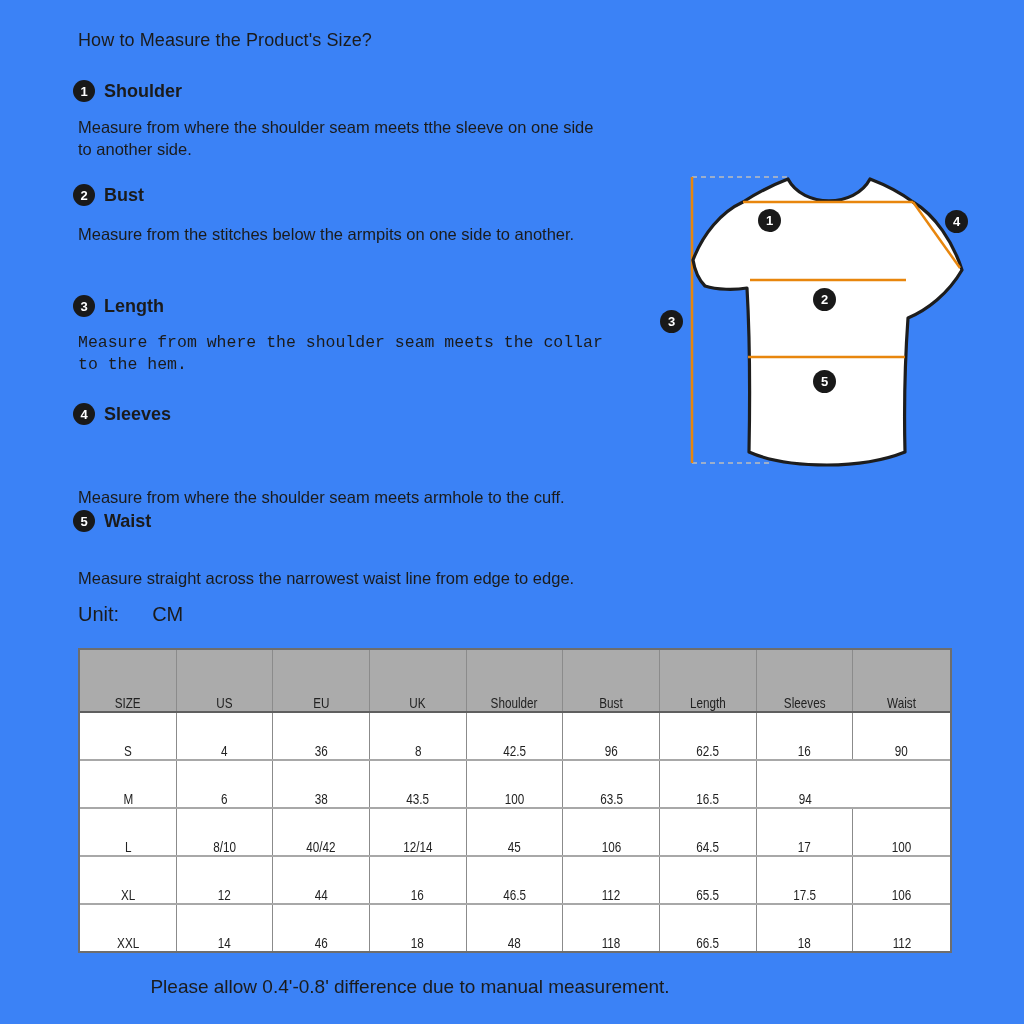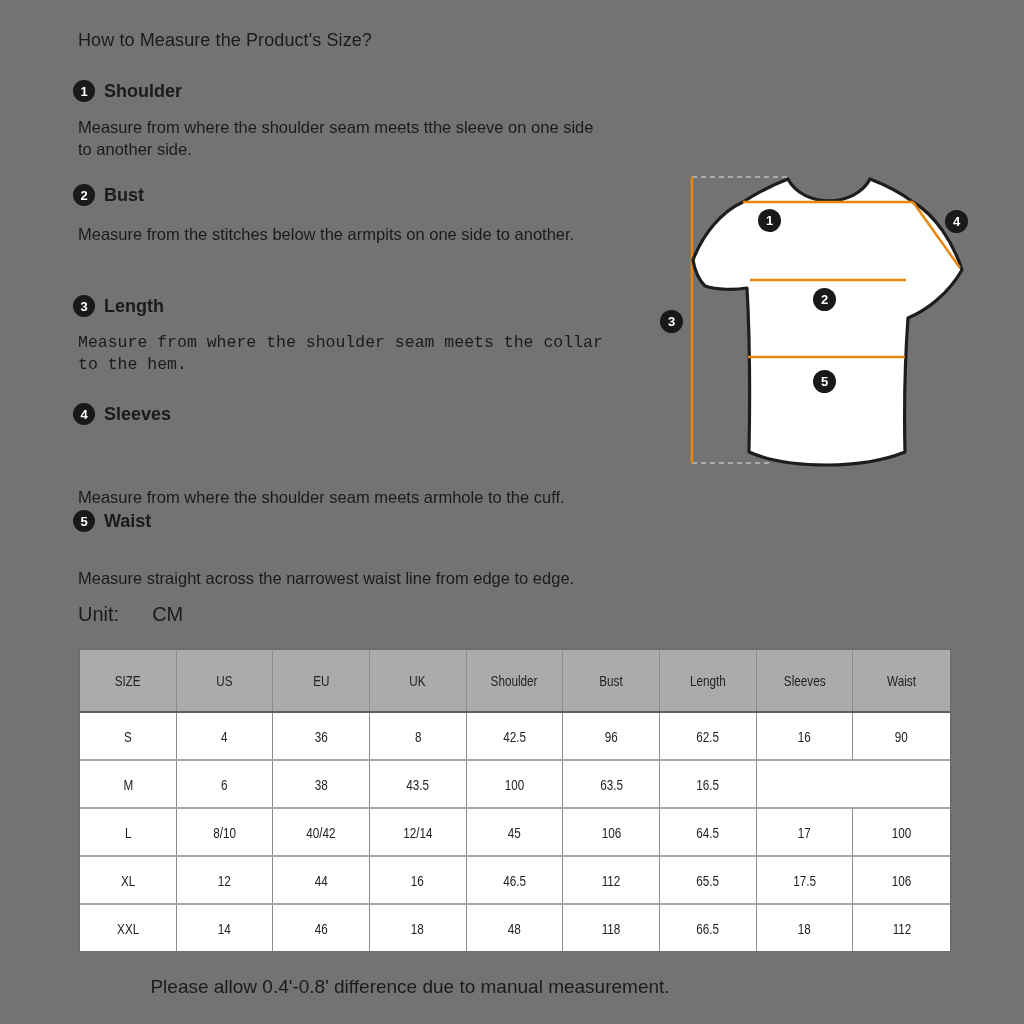--- a/index.html
+++ b/index.html
@@ -1,17 +1,17 @@
 <!DOCTYPE html>
 <html><head>
 <meta charset="utf-8">
 <style>
   html,body { margin:0; padding:0; background:#ffffff; }
   .page {
-    position:relative; width:1024px; height:1024px; background:#737373;
+    position:relative; width:1024px; height:1024px; background:#3b82f6;
     font-family:"Liberation Sans", sans-serif; color:#1b1b1b; overflow:hidden;
   }
   .title { position:absolute; left:78px; top:30px; font-size:18px; letter-spacing:0.1px; }
 
   .step { position:absolute; left:73px; display:flex; align-items:center; gap:9px; }
   .badge {
     width:22px; height:22px; border-radius:50%; background:#191919; color:#ffffff;
     font-weight:bold; font-size:13px; display:flex; align-items:center; justify-content:center;
     flex:0 0 auto;
   }
@@ -36,21 +36,21 @@
   .m4 { left:290px; top:50px; }
   .m5 { left:158px; top:210px; }
 
   
   .size-table { position:absolute; left:78px; top:648px; width:874px; border:2px solid #6e6e6e; box-sizing:border-box; }
   .trow { display:grid; grid-template-columns:repeat(9,1fr); }
   .trow.head { height:61px; background:#ababab; border-bottom:2px solid #5f5f5f; }
   .trow.body { height:46px; background:#ffffff; border-bottom:2px solid #a8a8a8; }
   .trow.body.last { border-bottom:none; }
   .tcell {
-    display:flex; align-items:center; justify-content:center;
+    display:flex; align-items:flex-end; justify-content:center;
     border-right:1px solid #8b8b8b; font-size:15px; color:#222222;
   }
   .tcell.last { border-right:none; }
   .cnd { display:inline-block; transform:scaleX(0.78); white-space:nowrap; }
 
   .footer { position:absolute; left:0; top:976px; width:820px; text-align:center; font-size:19px; }
 </style>
 </head>
 <body>
 
@@ -201,20 +201,23 @@
         </div>
       <div class="tcell">
           <span class="cnd">100</span>
         </div>
       <div class="tcell">
           <span class="cnd">63.5</span>
         </div>
       <div class="tcell">
           <span class="cnd">16.5</span>
         </div>
+      <div class="tcell last">
+          <span class="cnd">94</span>
+        </div>
     </div>
 
     <div class="trow body">
       <div class="tcell">
           <span class="cnd">L</span>
         </div>
       <div class="tcell">
           <span class="cnd">8/10</span>
         </div>
       <div class="tcell">

